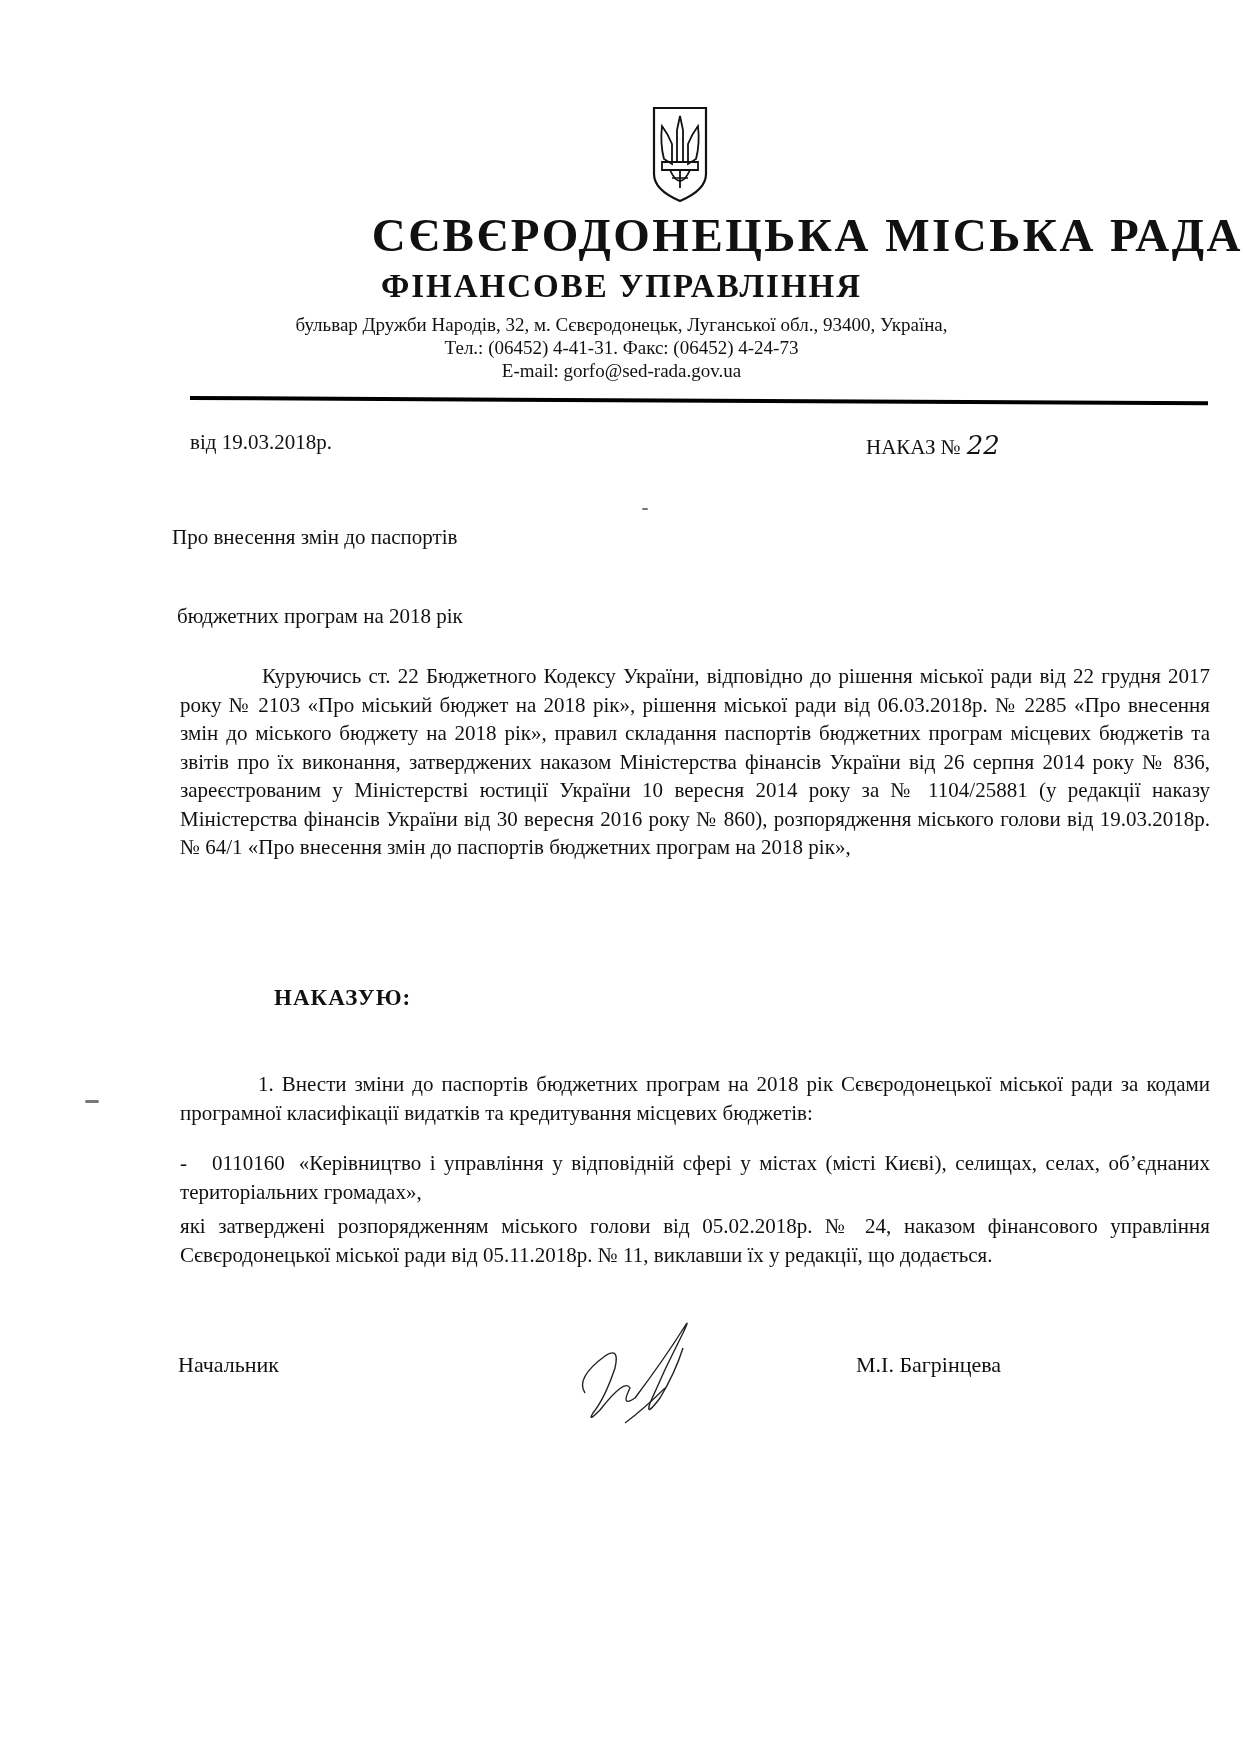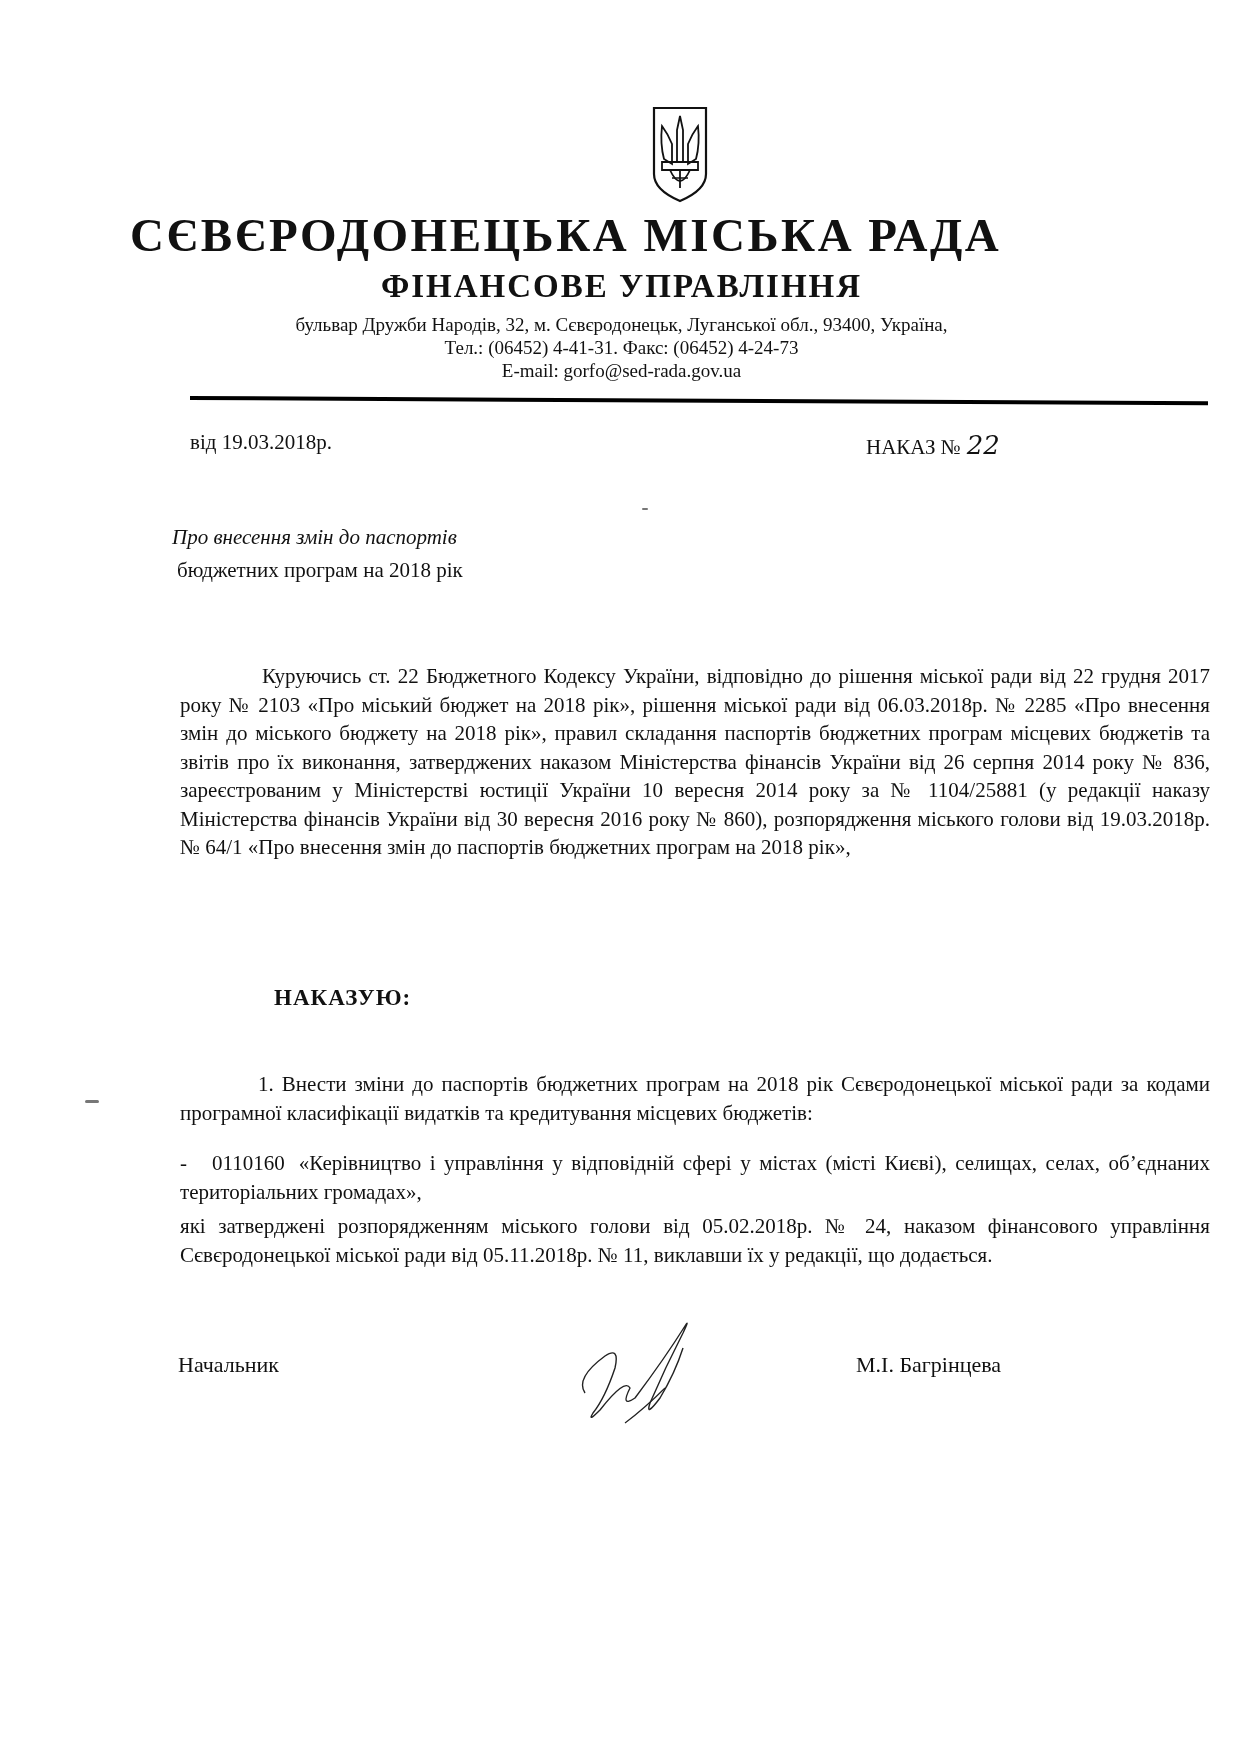--- a/index.html
+++ b/index.html
@@ -3,38 +3,38 @@
   <meta charset="utf-8">
   <style>
     html, body { margin: 0; padding: 0; background: #ffffff; }
     body {
       width: 1243px; height: 1744px; position: relative; overflow: hidden;
       font-family: "Liberation Serif", "DejaVu Serif", serif; color: #111111;
     }
     .abs { position: absolute; }
     .emblem { left: 650px; top: 104px; width: 60px; height: 100px; }
     .title-main {
-      left: 0; width: 1243px; top: 208px; text-align: left;
+      left: 0; width: 1243px; top: 208px; text-align: right;
       font-size: 47px; font-weight: bold; letter-spacing: 2.5px; padding-left: 130px; box-sizing: border-box;
     }
     .title-sub {
       left: 0; width: 1243px; top: 268px; text-align: center;
       font-size: 33px; font-weight: bold; letter-spacing: 2px; box-sizing: border-box;
     }
     .addr { left: 0; width: 1243px; text-align: center; font-size: 19px; box-sizing: border-box; }
     .addr1 { top: 314px; }
     .addr2 { top: 337px; }
     .addr3 { top: 360px; }
     .rule { left: 190px; top: 396px; width: 1018px; height: 4px; background: #000; transform: rotate(0.3deg); transform-origin: left center; }
     .date { left: 190px; top: 430px; font-size: 21px; }
     .order { left: 866px; top: 430px; font-size: 21px; }
     .order .num { font-family: "DejaVu Serif", serif; font-style: italic; font-size: 26px; margin-left: 6px; margin-top: 43px; }
     .subject { left: 172px; font-size: 21px; }
-    .subj1 { top: 525px; font-style: italic; }
-    .subj2 { top: 558px; left: 177px; }
+    .subj1 { top: 525px; }
+    .subj2 { top: 604px; left: 177px; }
     .para {
       left: 180px; width: 1030px; font-size: 21px; line-height: 28.5px; text-align: justify;
     }
     .p1 { top: 662px; text-indent: 82px; }
     .order-word { left: 274px; top: 985px; font-size: 23px; font-weight: bold; letter-spacing: 1px; }
     .p2 { top: 1070px; text-indent: 78px; }
     .item { left: 180px; top: 1149px; width: 1030px; font-size: 21px; line-height: 28.5px; text-align: justify; }
     .item .dash { display: inline-block; width: 32px; }
     .item .code { margin-right: 14px; }
     .p3 { top: 1212px; }

